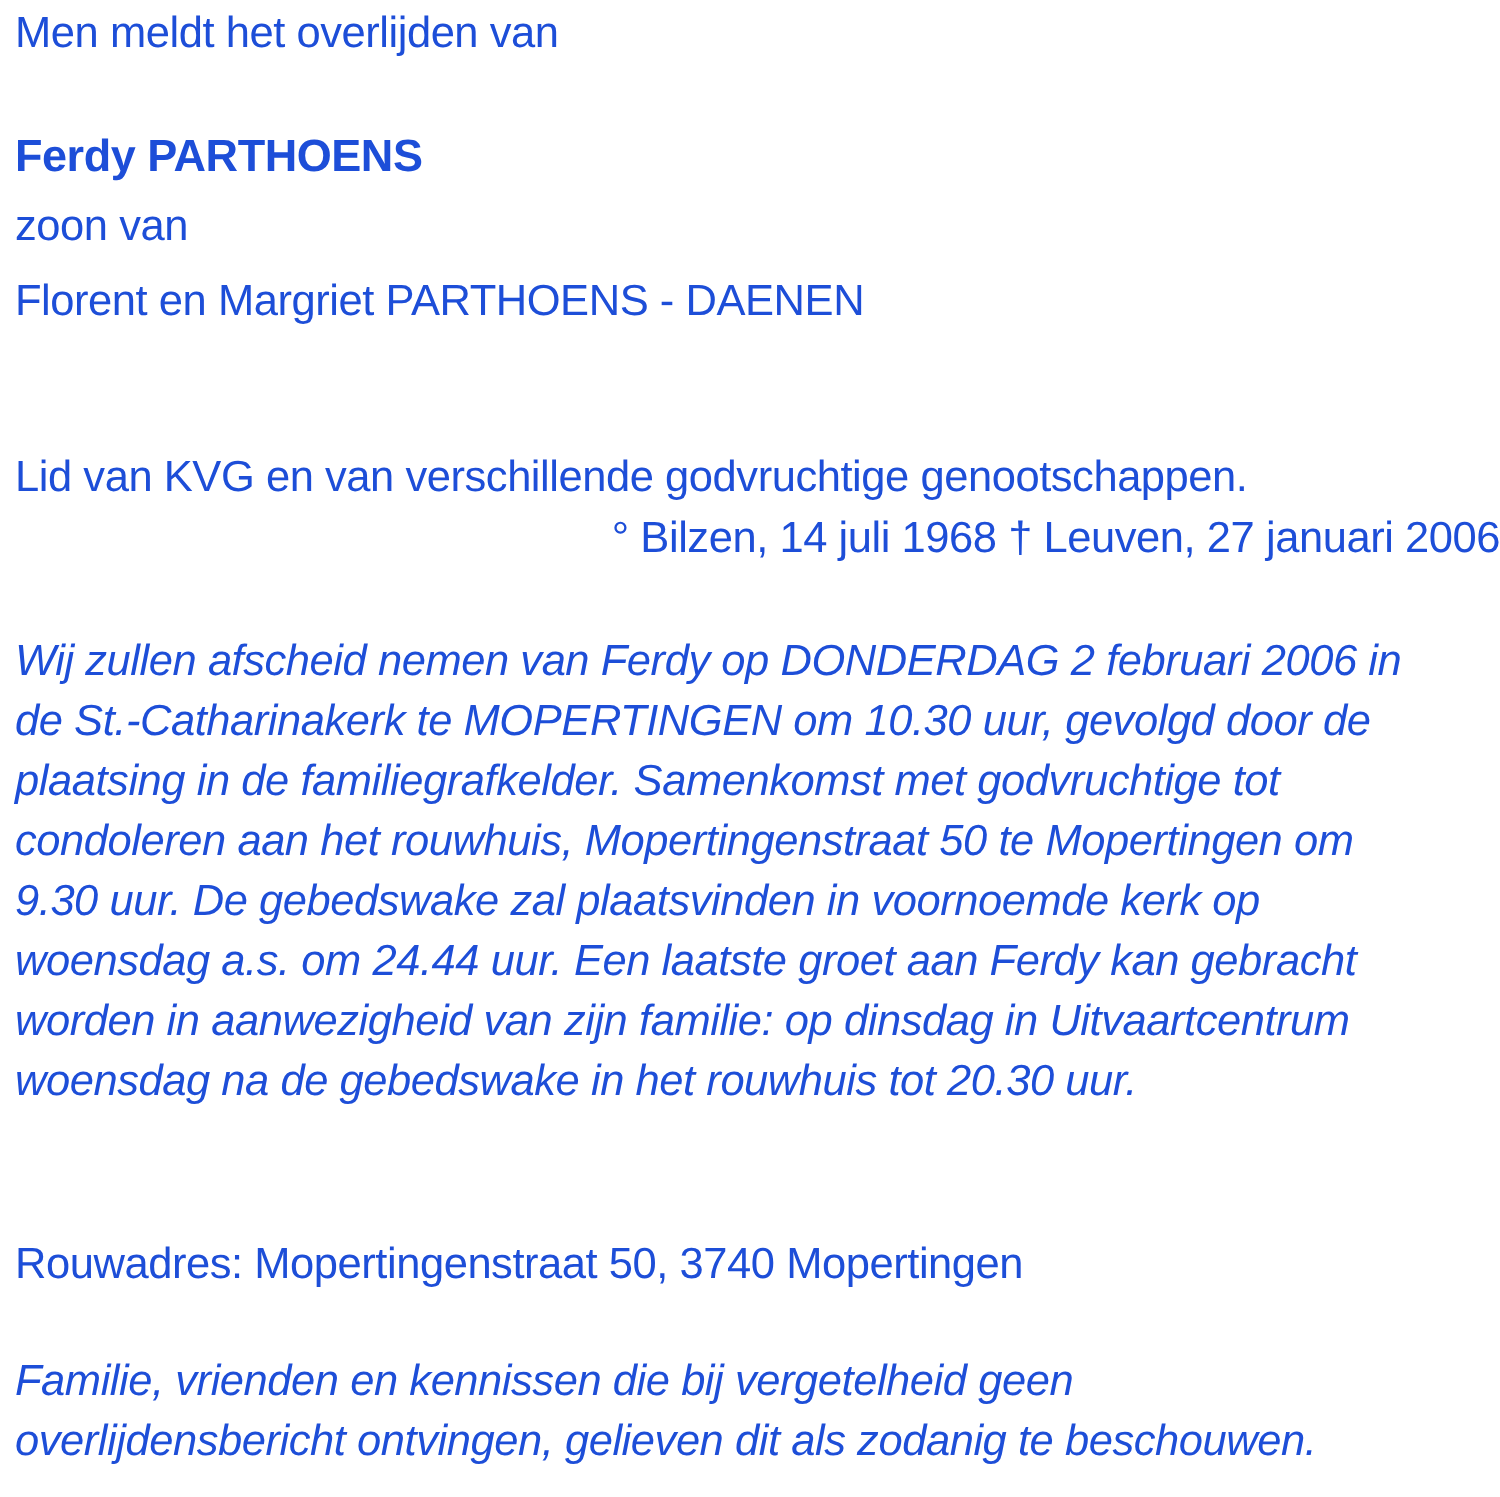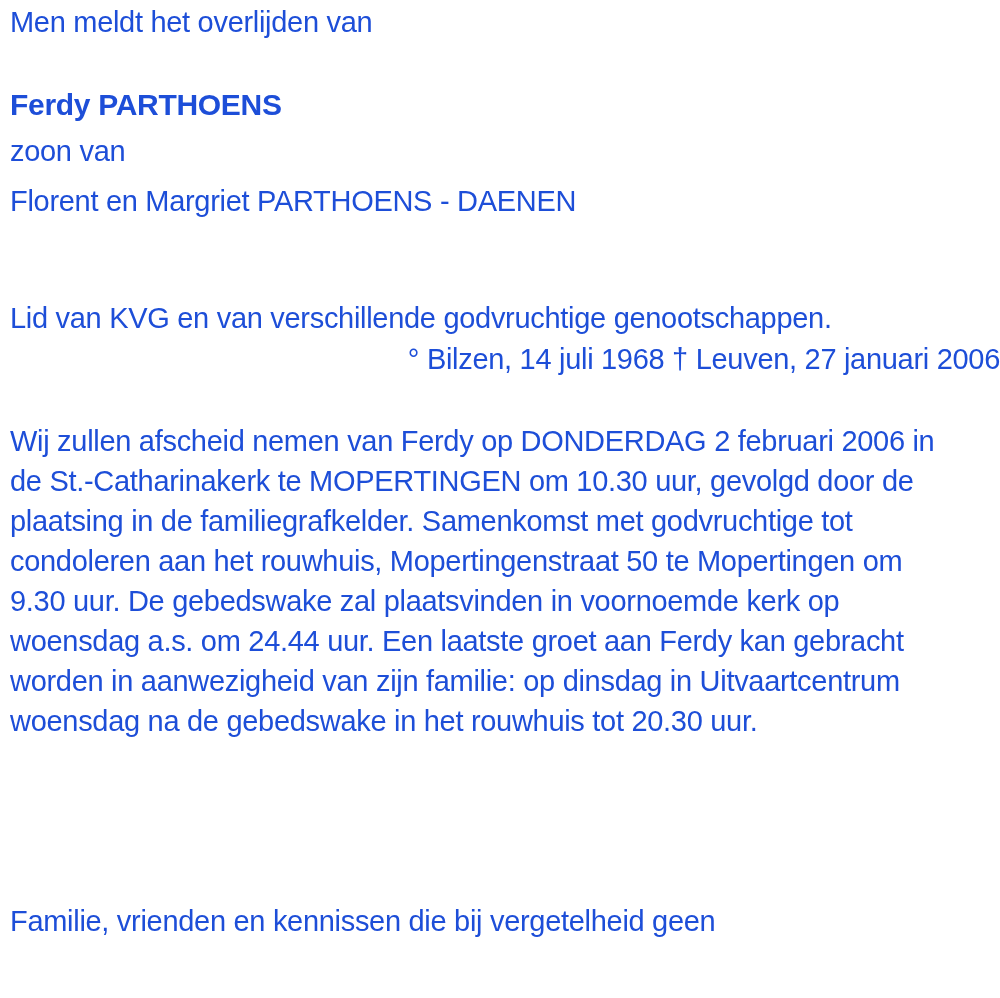--- a/index.html
+++ b/index.html
@@ -26,20 +26,21 @@
     white-space: nowrap;
   }
   .name {
     font-weight: bold;
     font-size: 30px;
   }
   .block {
     position: absolute;
     left: 10px;
     right: 0;
+    font-style: italic;
   }
   .block .pline {
     line-height: 40px;
     white-space: nowrap;
   }
 </style>
 </head>
 <body>
 
 <div class="page">
@@ -60,18 +61,20 @@
     <div class="pline">Wij zullen afscheid nemen van Ferdy op DONDERDAG 2 februari 2006 in</div>
     <div class="pline">de St.-Catharinakerk te MOPERTINGEN om 10.30 uur, gevolgd door de</div>
     <div class="pline">plaatsing in de familiegrafkelder. Samenkomst met godvruchtige tot</div>
     <div class="pline">condoleren aan het rouwhuis, Mopertingenstraat 50 te Mopertingen om</div>
     <div class="pline">9.30 uur. De gebedswake zal plaatsvinden in voornoemde kerk op</div>
     <div class="pline">woensdag a.s. om 24.44 uur. Een laatste groet aan Ferdy kan gebracht</div>
     <div class="pline">worden in aanwezigheid van zijn familie: op dinsdag in Uitvaartcentrum</div>
     <div class="pline">woensdag na de gebedswake in het rouwhuis tot 20.30 uur.</div>
   </div>
 
+  <div class="line" style="top: 823px;">Rouwadres: Mopertingenstraat 50, 3740 Mopertingen</div>
 
   <div class="block" style="top: 901px;">
     <div class="pline">Familie, vrienden en kennissen die bij vergetelheid geen</div>
+    <div class="pline">overlijdensbericht ontvingen, gelieven dit als zodanig te beschouwen.</div>
   </div>
 
 </div>
 
 </body></html>

